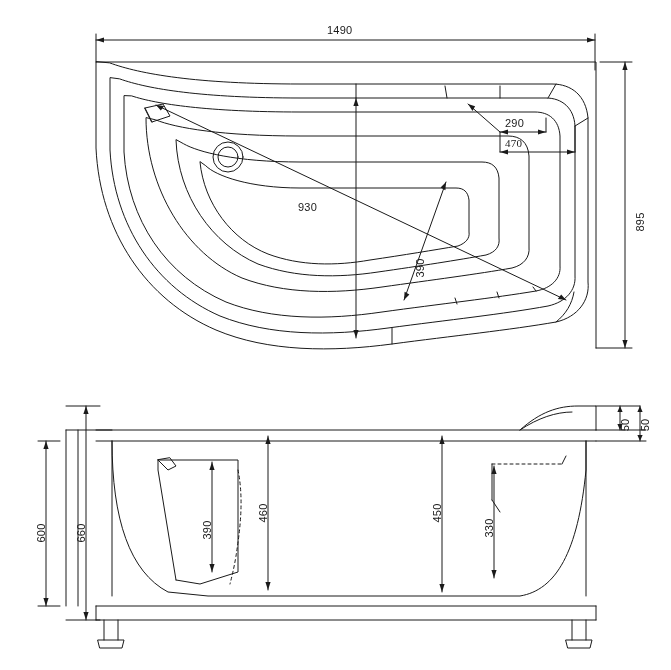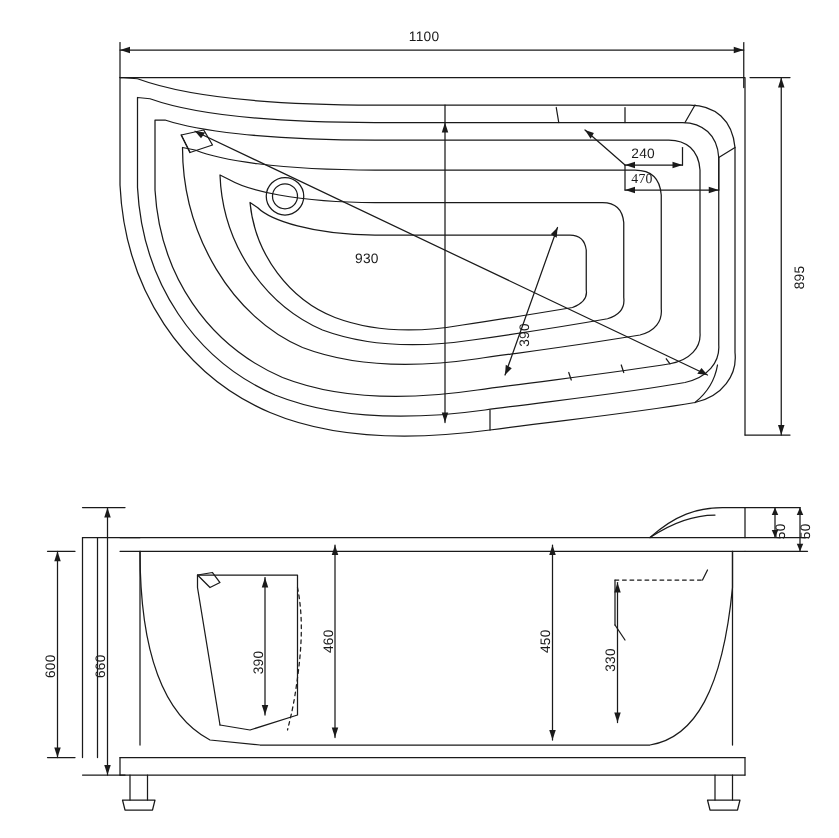--- a/index.html
+++ b/index.html
@@ -280,29 +280,29 @@
         <path d="M640,406 l-2.6,6 h5.2 z" fill="#1a1a1a" stroke="none"></path>
         <path d="M640,441 l-2.6,-6 h5.2 z" fill="#1a1a1a" stroke="none"></path>
         <line x1="596" y1="441" x2="646" y2="441"></line>
       </g>
 
       <line x1="66" y1="406" x2="596" y2="406" stroke-width="0.6" opacity="0"></line>
 
     </g>
   </svg>
 
-  <div class="lbl" style="left:327px; top:24px;">1100</div>
+  <div class="lbl" style="left:327px; top:24px;">1490</div>
 
   <div class="lbl vert" style="left:640px; top:222px; transform: rotate(-90deg) translate(-50%,-50%);">895</div>
 
-  <div class="lbl" style="left:284px; top:201px;">930</div>
+  <div class="lbl" style="left:298px; top:201px;">930</div>
 
   <div class="lbl vert" style="left:420px; top:268px; transform: rotate(-90deg) translate(-50%,-50%);">390</div>
 
-  <div class="lbl" style="left:505px; top:117px;">240</div>
+  <div class="lbl" style="left:505px; top:117px;">290</div>
 
   <div class="lbl" style="left:505px; top:137px;font-family:Liberation Serif, serif;">470</div>
 
   <div class="lbl vert" style="left:41px; top:533px; transform: rotate(-90deg) translate(-50%,-50%);">600</div>
 
   <div class="lbl vert" style="left:81px; top:533px; transform: rotate(-90deg) translate(-50%,-50%);">660</div>
 
   <div class="lbl vert" style="left:207px; top:530px; transform: rotate(-90deg) translate(-50%,-50%);">390</div>
 
   <div class="lbl vert" style="left:263px; top:513px; transform: rotate(-90deg) translate(-50%,-50%);">460</div>

